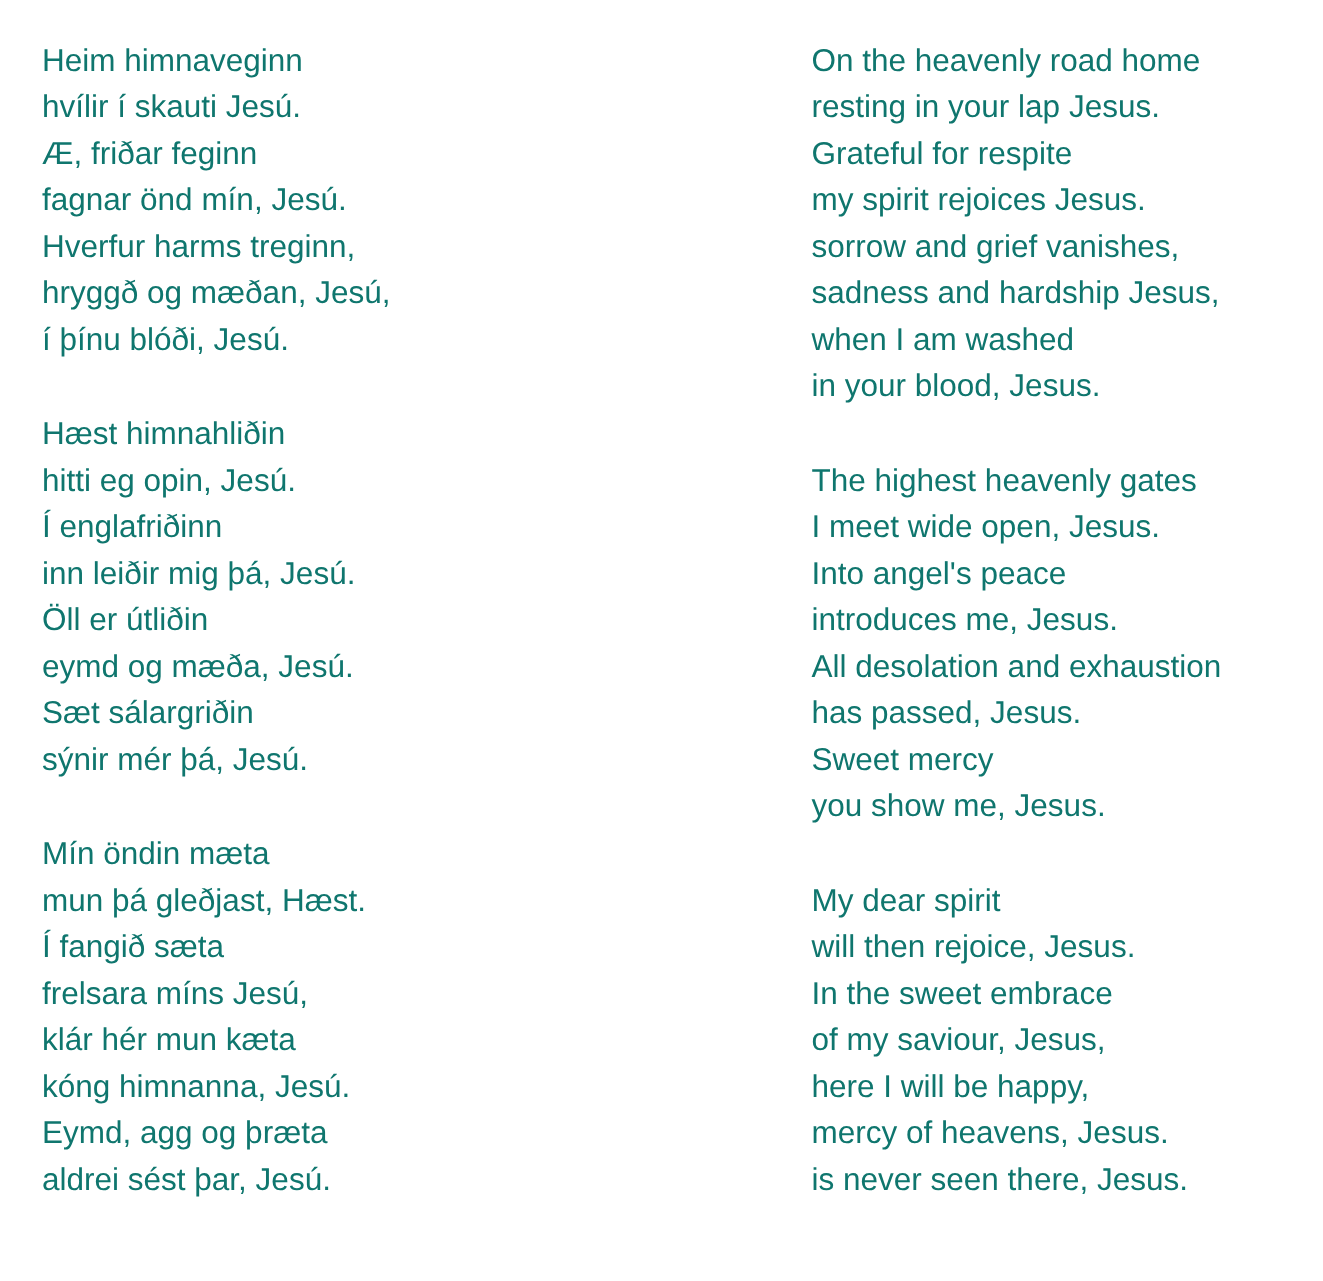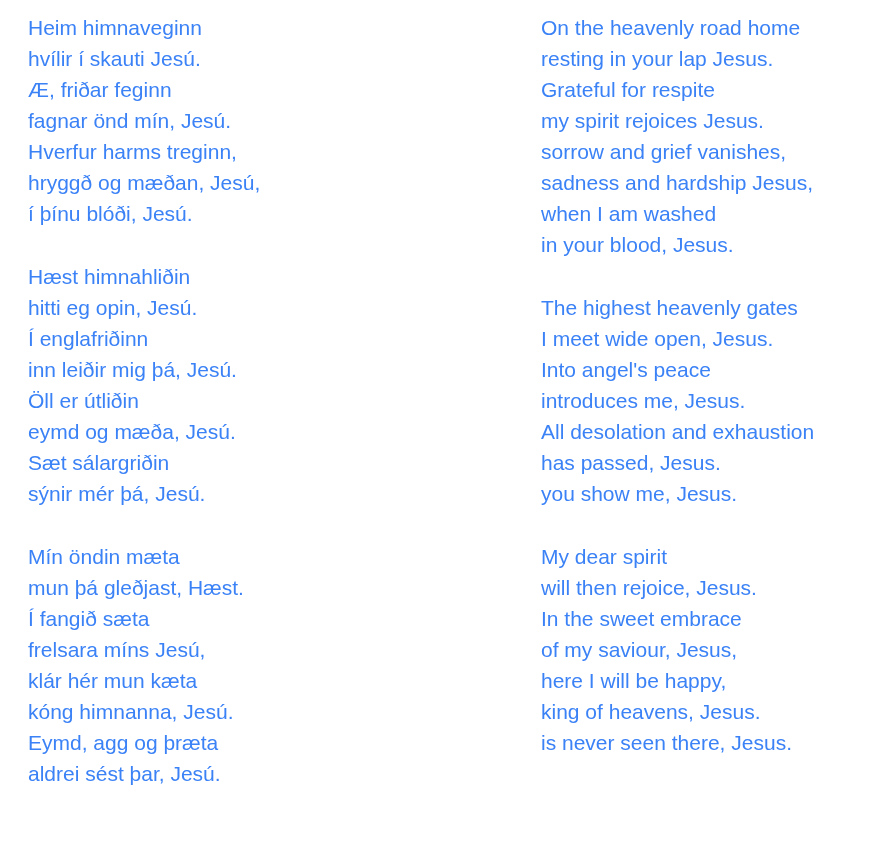--- a/index.html
+++ b/index.html
@@ -6,24 +6,24 @@
     margin: 0;
     padding: 0;
     background: #ffffff;
   }
   .page {
     position: relative;
     width: 882px;
     height: 854px;
     box-sizing: border-box;
     background: #ffffff;
-    color: #3b82f6;
+    color: #0f766e;
     font-family: "Liberation Sans", sans-serif;
     display: flex;
-    padding-top: 12px;
+    padding-top: 25px;
   }
   .column {
     box-sizing: border-box;
   }
   .col-left {
     width: 541px;
     padding-left: 28px;
   }
   .col-right {
     flex: 1;
@@ -89,26 +89,27 @@
       <div class="line">when I am washed</div>
       <div class="line">in your blood, Jesus.</div>
     </div>
     <div class="stanza">
       <div class="line">The highest heavenly gates</div>
       <div class="line">I meet wide open, Jesus.</div>
       <div class="line">Into angel's peace</div>
       <div class="line">introduces me, Jesus.</div>
       <div class="line">All desolation and exhaustion</div>
       <div class="line">has passed, Jesus.</div>
+      <div class="line">Sweet mercy</div>
       <div class="line">you show me, Jesus.</div>
     </div>
     <div class="stanza">
       <div class="line">My dear spirit</div>
       <div class="line">will then rejoice, Jesus.</div>
       <div class="line">In the sweet embrace</div>
       <div class="line">of my saviour, Jesus,</div>
       <div class="line">here I will be happy,</div>
-      <div class="line">king of heavens, Jesus.</div>
+      <div class="line">mercy of heavens, Jesus.</div>
       <div class="line">is never seen there, Jesus.</div>
     </div>
   </div>
 
 </div>
 
 </body></html>

